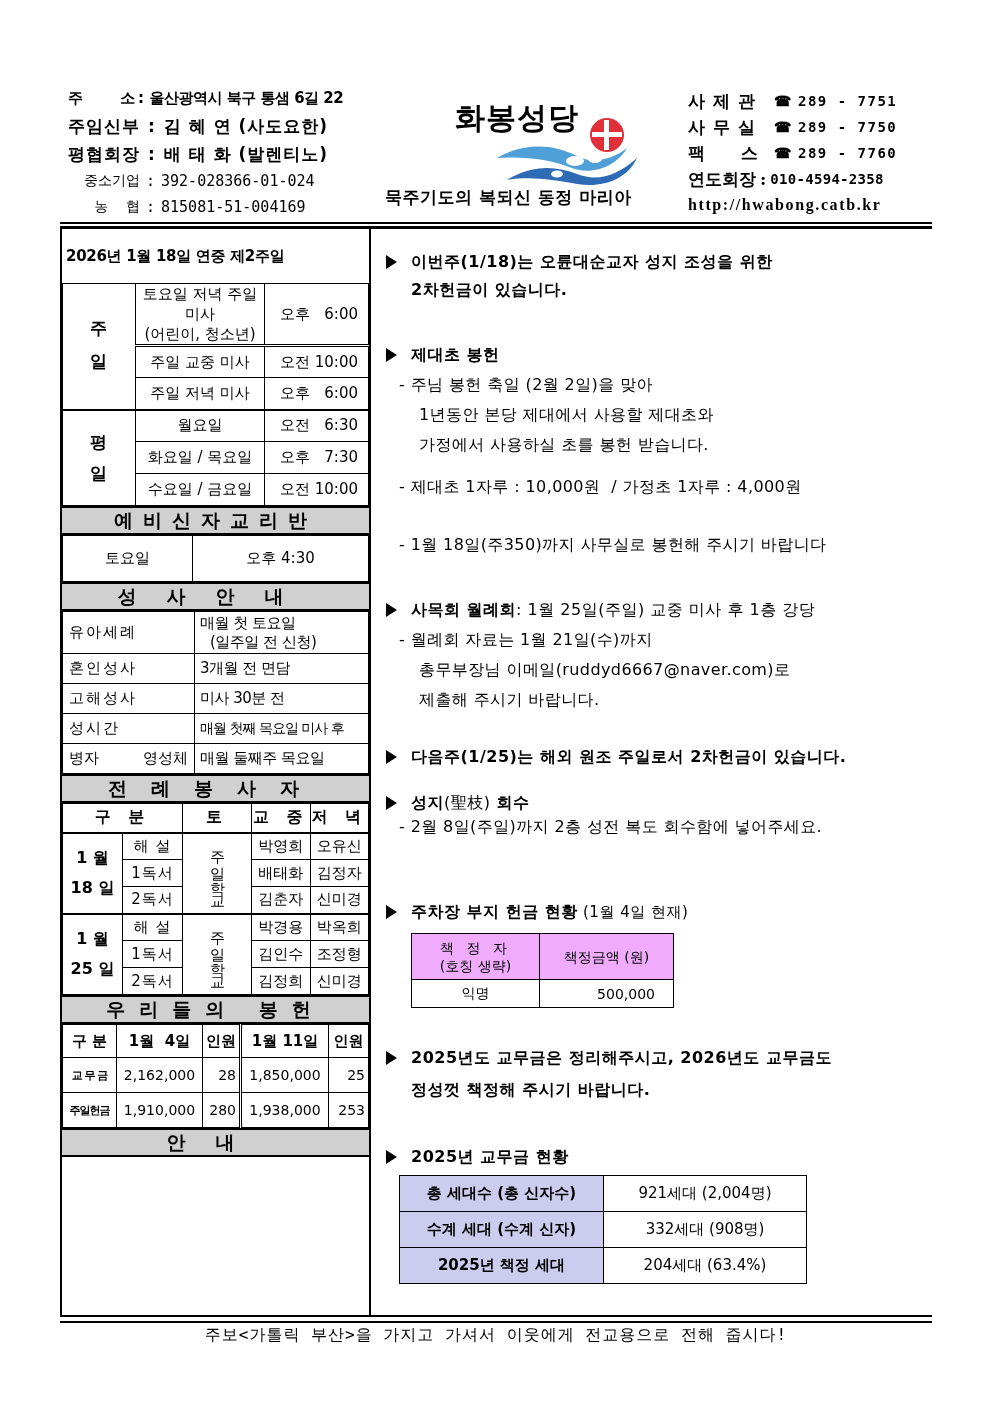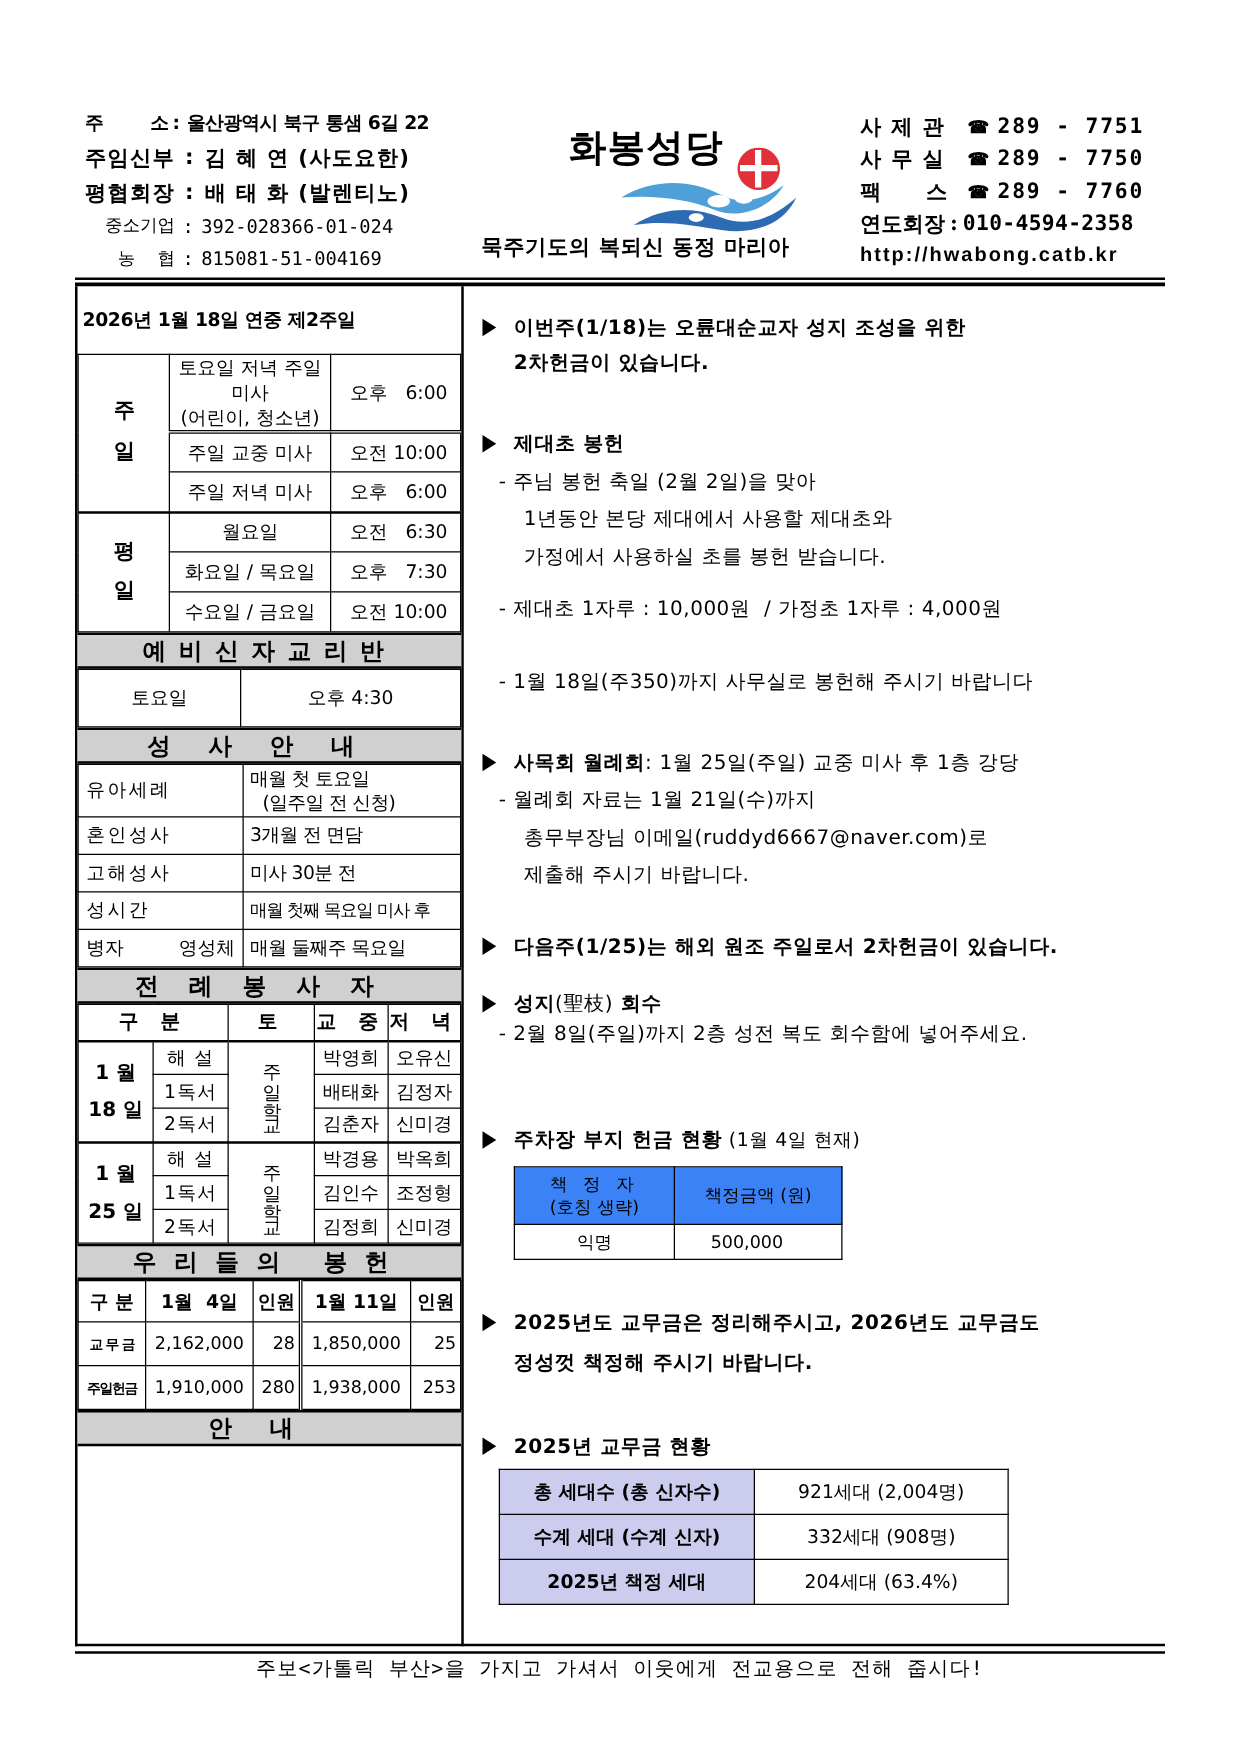--- a/index.html
+++ b/index.html
@@ -16,22 +16,22 @@
 
   .logo { position: absolute; left: 385px; top: 90px; width: 295px; height: 125px; }
   .logo-title { position: absolute; left: 70px; top: 8px; font-size: 30px; font-weight: bold; letter-spacing: 1px; }
   .logo-svg { position: absolute; left: 112px; top: 28px; }
   .logo-motto { position: absolute; left: 0; top: 96px; width: 295px; font-size: 17px; font-weight: bold; white-space: nowrap; letter-spacing: 0.5px; }
 
   .hdr-right { position: absolute; left: 688px; top: 88px; width: 250px; font-family: "DejaVu Serif", serif; }
   .hdr-right .row { height: 26px; display: flex; align-items: center; font-size: 17px; font-weight: bold; white-space: nowrap; }
   .hdr-right .k { display: inline-block; width: 86px; letter-spacing: 8px; }
   .hdr-right .phone-ic { display: inline-block; width: 24px; font-size: 14px; }
-  .hdr-right .v { letter-spacing: 1.5px; font-family: "DejaVu Sans Mono", monospace; font-size: 17px; font-weight: bold; }
-  .hdr-right .url { font-family: Liberation Sans, sans-serif; font-size: 16px; letter-spacing: 1.6px; }
+  .hdr-right .v { letter-spacing: 1.5px; font-family: "DejaVu Sans Mono", monospace; font-size: 14px; font-weight: bold; }
+  .hdr-right .url { font-family: Liberation Serif, serif; font-size: 16px; letter-spacing: 1.6px; }
 
   .dbl-top { position: absolute; left: 60px; top: 222px; width: 872px; height: 7px; border-top: 2px solid #000; border-bottom: 3px solid #000; }
 
   
   .left { position: absolute; left: 60px; top: 229px; width: 311px; height: 1088px; border-left: 2px solid #000; border-right: 2px solid #000; border-bottom: 2px solid #000; }
   table { border-collapse: collapse; width: 100%; }
   td, th { border: 1px solid #000; font-weight: normal; text-align: center; vertical-align: middle; }
   .sec-title { background: #d0d0d0; font-size: 19px; font-weight: bold; height: 29px; border-top: 2px solid #000; border-bottom: 2px solid #000; letter-spacing: 18px; text-align: center; }
   .date-title { height: 54px; font-size: 15px; font-weight: bold; padding-left: 4px; text-align: left; display: flex; align-items: center; letter-spacing: -0.3px; }
   .mass td { font-size: 15px; height: 32px; }
@@ -57,21 +57,21 @@
   .item { position: absolute; left: 12px; width: 540px; }
   .bullet-line { display: flex; align-items: flex-start; font-size: 16px; font-weight: bold; line-height: 30px; letter-spacing: 0.5px; }
   .tri { display: inline-block; width: 0; height: 0; border-left: 11px solid #000; border-top: 7px solid transparent; border-bottom: 7px solid transparent; margin: 8px 14px 0 3px; flex: none; }
   .cont { padding-left: 28px; font-size: 16px; font-weight: bold; line-height: 30px; letter-spacing: 0.5px; }
   .sub { font-size: 16px; line-height: 30px; padding-left: 16px; white-space: nowrap; letter-spacing: 0.4px; }
   .sub.ind { padding-left: 36px; }
   .normal { font-weight: normal; }
 
   .park-tbl { position: absolute; left: 40px; top: 704px; width: 263px; }
   .park-tbl td { font-size: 14px; }
-  .park-tbl .hd { background: #3b82f6; height: 46px; font-weight: bold; font-size: 15px; line-height: 18px; }
+  .park-tbl .hd { background: #f0abfc; height: 46px; font-weight: bold; font-size: 15px; line-height: 18px; }
   .park-tbl .row td { height: 28px; }
 
   .dues-tbl { position: absolute; left: 28px; top: 946px; width: 408px; }
   .dues-tbl td { height: 36px; font-size: 15px; }
   .dues-tbl .k { background: #ccccee; font-weight: bold; width: 204px; }
 
   
   .foot-line { position: absolute; left: 60px; top: 1321px; width: 872px; height: 0; border-top: 2px solid #000; }
   .footer { position: absolute; left: 60px; top: 1325px; width: 872px; text-align: center; font-family: "DejaVu Sans Mono", monospace; font-size: 16px; letter-spacing: 1px; }
 </style>
@@ -368,21 +368,21 @@
     <tbody>
         <tr class="hd">
       <td style="width:128px">
         <div style="letter-spacing:4px">책 정 자</div>
         <div style="font-weight:normal;font-size:14px">(호칭 생략)</div>
       </td>
       <td><span>책정금액</span><span style="font-weight:normal;white-space:pre"> (원)</span></td>
     </tr>
     <tr class="row">
       <td>익명</td>
-      <td style="text-align:center;padding-right:18px">500,000</td>
+      <td style="text-align:right;padding-right:18px">500,000</td>
     </tr>
   </tbody>
     </table>
 
   <div class="item" style="top:814px">
     <div class="bullet-line">
         <span class="tri"></span>
         <span>2025년도 교무금은 정리해주시고, 2026년도 교무금도</span>
       </div>
     <div class="cont" style="margin-top:2px">정성껏 책정해 주시기 바랍니다.</div>

